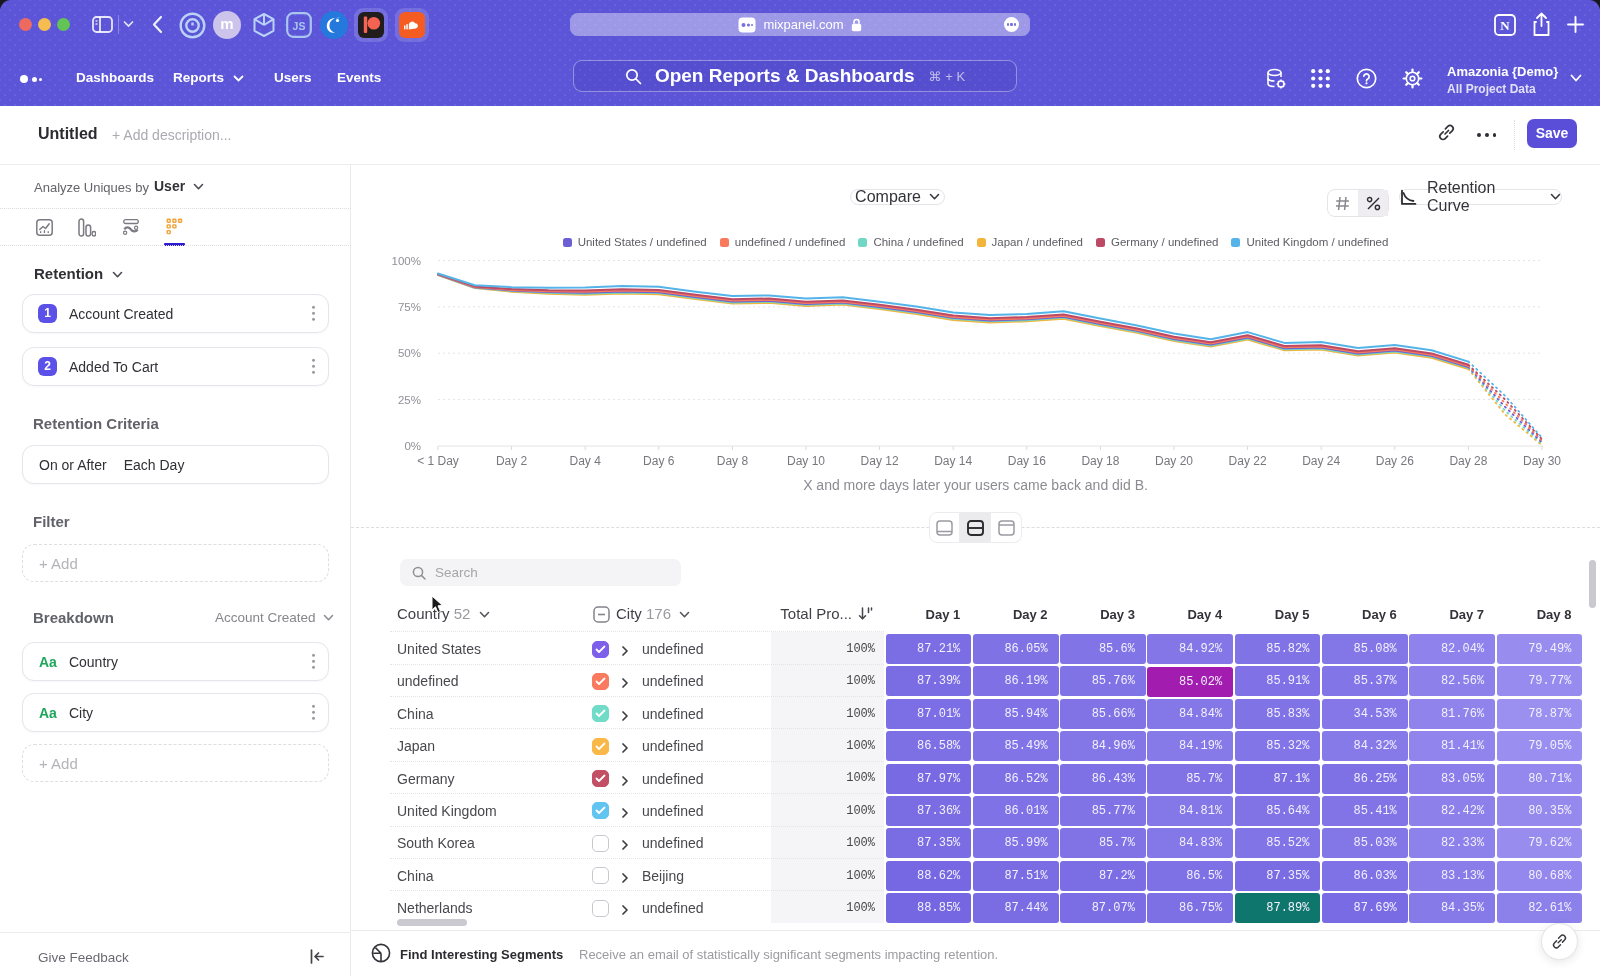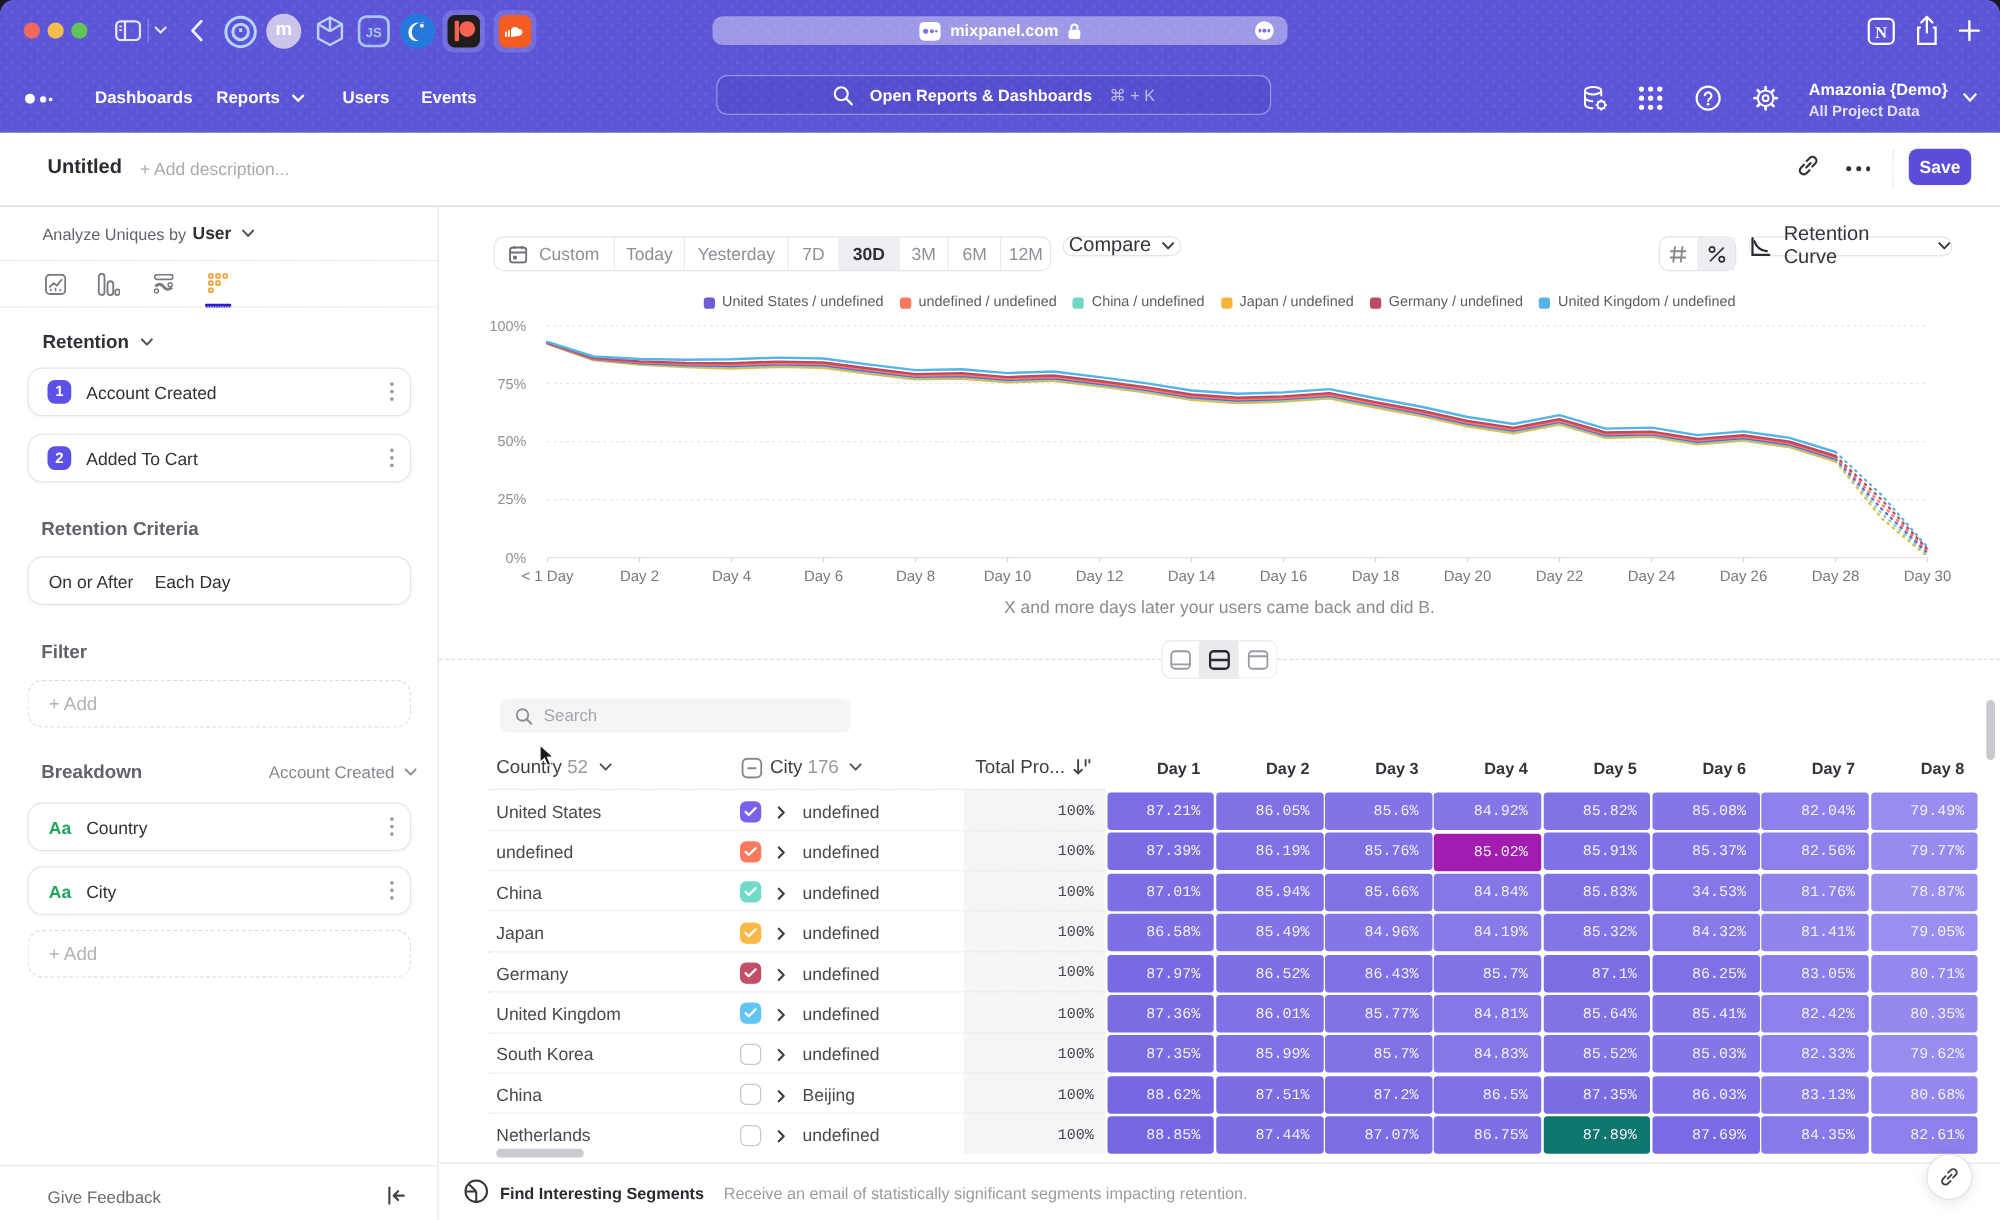--- a/index.html
+++ b/index.html
@@ -8,21 +8,21 @@
 .chrome { position:absolute; left:0; top:0; width:1600px; height:106px; background:#5c55d8;
   border-radius:11px 11px 0 0;
   background-image:radial-gradient(rgba(255,255,255,0.07) 1px, transparent 1.2px),
     radial-gradient(rgba(255,255,255,0.07) 1px, transparent 1.2px);
   background-size:10px 10px, 10px 10px; background-position:0 0, 5px 5px; }
 .tl { position:absolute; top:18px; width:13px; height:13px; border-radius:50%; }
 .wicon { position:absolute; color:rgba(255,255,255,0.88); }
 .extbg { position:absolute; top:8px; width:34px; height:34px; border-radius:9px; background:rgba(255,255,255,0.14); }
 .urlbar { position:absolute; left:570px; top:13px; width:460px; height:23px; border-radius:8px;
   background:rgba(255,255,255,0.40); display:flex; align-items:center; justify-content:center;
-  color:#fff; font-size:13px; font-weight:700; }
+  color:#fff; font-size:13px; font-weight:400; }
 .urldots { position:absolute; right:11px; top:4px; width:15px; height:15px; border-radius:50%;
   background:#fff; display:flex; align-items:center; justify-content:center; gap:1.6px; }
 .urldots i { width:2.2px; height:2.2px; border-radius:50%; background:#7a72e0; }
 .navlink { position:absolute; top:70px; color:#fff; font-size:13.5px; font-weight:700;text-align:center; }
 .navsearch { position:absolute; left:573px; top:60px; width:444px; height:32px; border-radius:9px;
   border:1px solid rgba(255,255,255,0.38); background:rgba(30,20,120,0.10);
   display:flex; align-items:center; justify-content:center; color:#fff; font-size:15px; }
 .acct1 { position:absolute; left:1447px; top:64px; color:#fff; font-size:13px; font-weight:700; }
 .acct2 { position:absolute; left:1447px; top:82px; color:rgba(255,255,255,0.82); font-size:12px; font-weight:700; }
 
@@ -186,21 +186,21 @@
   <svg class="wicon" style="left:233px;top:75px" width="11" height="8" viewBox="0 0 11 8">
     <path d="M1.5 1.5 L5.5 5.5 L9.5 1.5" fill="none" stroke="#fff" stroke-width="1.8" stroke-linecap="round"></path>
   </svg>
   <div class="navlink" style="left:274px">Users</div>
   <div class="navlink" style="left:337px">Events</div>
   <div class="navsearch">
     <svg width="17" height="17" viewBox="0 0 17 17" style="margin-right:13px">
       <circle cx="7" cy="7" r="5.2" fill="none" stroke="#fff" stroke-width="1.7"></circle>
       <line x1="11" y1="11" x2="15.5" y2="15.5" stroke="#fff" stroke-width="1.7" stroke-linecap="round"></line>
     </svg>
-    <span style="font-weight:700;font-size:13px">Open Reports &amp; Dashboards</span>
+    <span style="font-weight:700;font-size:19px">Open Reports &amp; Dashboards</span>
     <span style="margin-left:14px;color:rgba(255,255,255,0.62);font-weight:400;font-size:13px">⌘ + K</span>
   </div>
 
   <svg class="wicon" style="left:1264px;top:67px" width="24" height="24" viewBox="0 0 24 24">
     <ellipse cx="10.5" cy="5.5" rx="6.5" ry="3" fill="none" stroke="#fff" stroke-width="1.6"></ellipse>
     <path d="M4 5.5 V16.5 c0 1.7 2.9 3 6.5 3" fill="none" stroke="#fff" stroke-width="1.6"></path>
     <path d="M17 5.5 V10" fill="none" stroke="#fff" stroke-width="1.6"></path>
     <path d="M4 11 c0 1.7 2.9 3 6.5 3" fill="none" stroke="#fff" stroke-width="1.6"></path>
     <circle cx="17" cy="17" r="3" fill="none" stroke="#fff" stroke-width="1.6"></circle>
     <g stroke="#fff" stroke-width="1.5">
@@ -374,36 +374,20 @@
     </div>
   <div class="abs" style="left:0;top:767px;width:351px;border-top:1px solid #ececef"></div>
   <div class="abs" style="left:38px;top:785px;font-size:13.5px;color:#6a6a72">Give Feedback</div>
   <svg class="abs" style="left:309px;top:784px" width="16" height="15" viewBox="0 0 16 15">
     <path d="M2.5 1 V14 M14 7.5 H6 M9.5 4 L6 7.5 L9.5 11" fill="none" stroke="#43434a" stroke-width="1.7" stroke-linecap="round" stroke-linejoin="round"></path>
   </svg>
 </div>
 
 <div class="content">
 
-  <div class="seg" style="left:44px;width:446px">
-      <div class="it" style="width:95px"><svg width="15" height="15" viewBox="0 0 15 15" style="margin-right:9px">
-          <rect x="1" y="2" width="13" height="12" rx="2.5" fill="none" stroke="#6e6e76" stroke-width="1.5"></rect>
-          <line x1="1" y1="6" x2="14" y2="6" stroke="#6e6e76" stroke-width="1.5"></line>
-          <line x1="4.5" y1="0.8" x2="4.5" y2="3.2" stroke="#6e6e76" stroke-width="1.5"></line>
-          <line x1="10.5" y1="0.8" x2="10.5" y2="3.2" stroke="#6e6e76" stroke-width="1.5"></line>
-          <rect x="3.5" y="8.5" width="3" height="3" rx="0.8" fill="#6e6e76"></rect>
-        </svg>Custom</div>
-      <div class="it" style="width:57px">Today</div>
-      <div class="it" style="width:83px">Yesterday</div>
-      <div class="it" style="width:41px">7D</div>
-      <div class="it" style="width:48px;background:#efedf1;color:#2f2f34;font-weight:700">30D</div>
-      <div class="it" style="width:40px">3M</div>
-      <div class="it" style="width:42px">6M</div>
-      <div class="it" style="width:40px">12M</div>
-    </div>
   <div class="btn" style="left:499px;width:95px">Compare<svg width="11" height="8" viewBox="0 0 11 8" style="margin-left:8px">
         <path d="M1.5 1.5 L5.5 5.7 L9.5 1.5" fill="none" stroke="#3a3a40" stroke-width="1.6" stroke-linecap="round" stroke-linejoin="round"></path>
       </svg></div>
   <div class="seg" style="left:976px;width:62px">
     <div class="it" style="width:31px">
         <svg width="15" height="15" viewBox="0 0 15 15">
       <g stroke="#87878e" stroke-width="1.5">
             <line x1="5" y1="1" x2="3.6" y2="14"></line>
             <line x1="11" y1="1" x2="9.6" y2="14"></line>
       <line x1="1.2" y1="5" x2="14" y2="5"></line>

